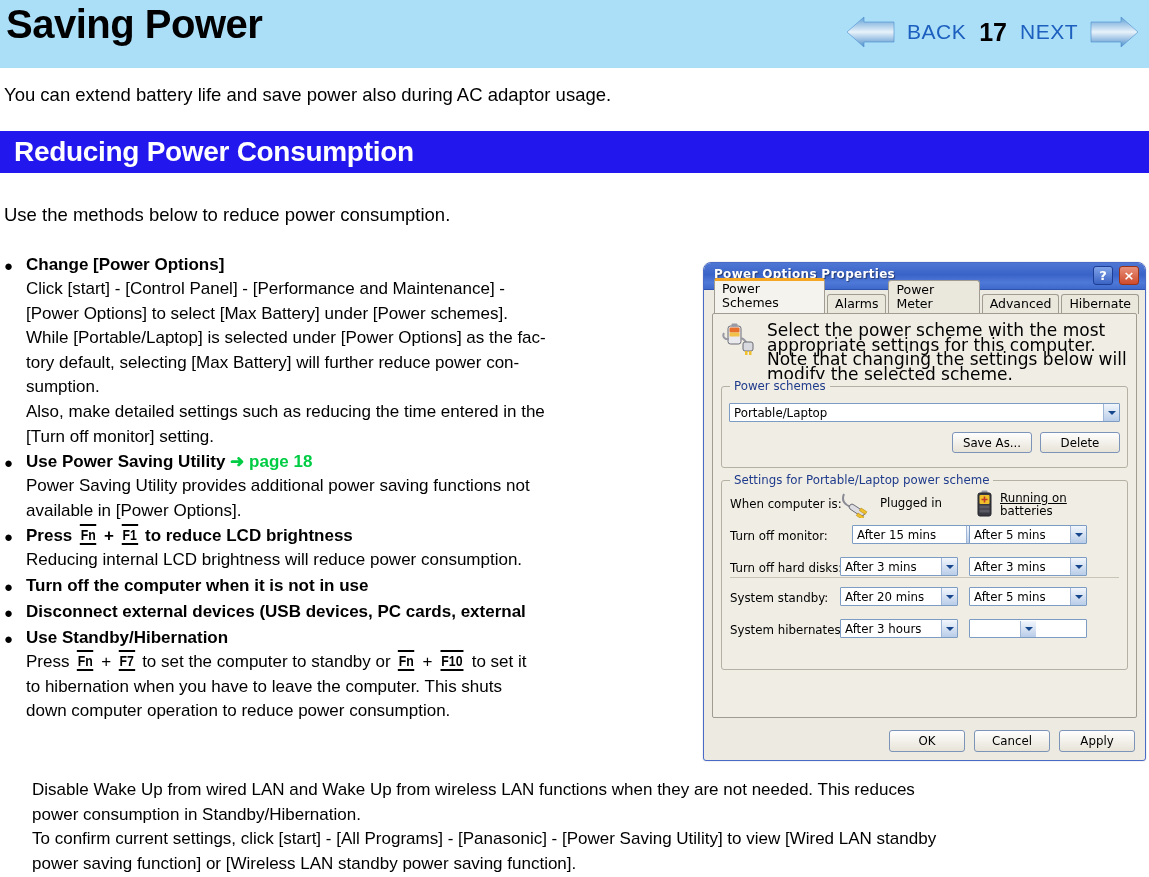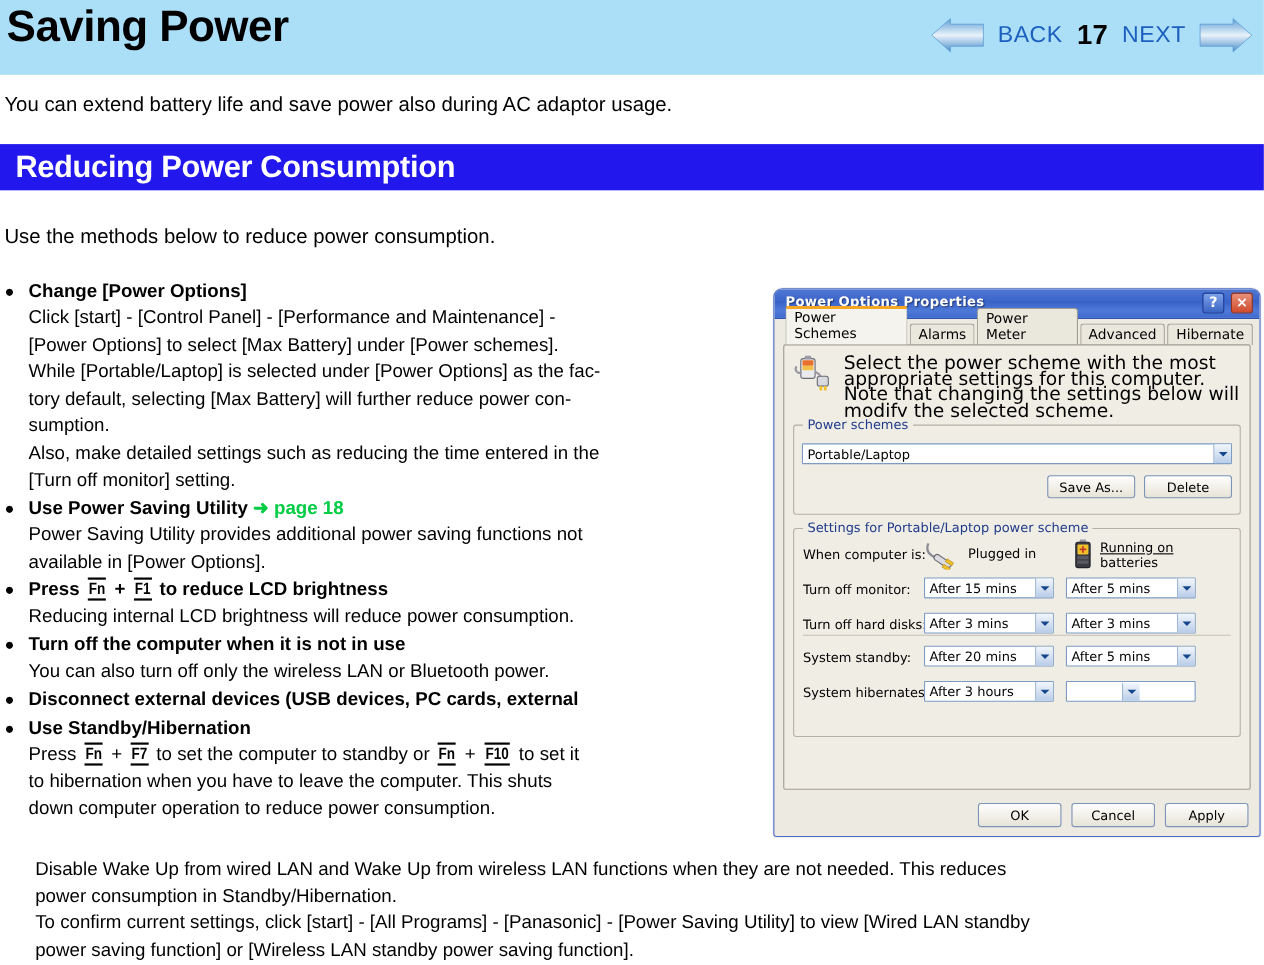--- a/index.html
+++ b/index.html
@@ -305,21 +305,20 @@
     <div class="bullet-body">
       <div class="b-head"><span>Press </span><span class="key">Fn</span><span> + </span><span class="key">F1</span><span> to reduce LCD brightness</span></div>
       <div class="b-text">Reducing internal LCD brightness will reduce power consumption.</div>
     </div>
   </div>
 
   <div class="bullet-item">
     <div class="bullet-dot">●</div>
     <div class="bullet-body">
       <div class="b-head">Turn off the computer when it is not in use</div>
-      <div class="b-text">You can also turn off only the wireless LAN or Bluetooth power.</div>
     </div>
   </div>
 
   <div class="bullet-item">
     <div class="bullet-dot">●</div>
     <div class="bullet-body">
       <div class="b-head">Disconnect external devices (USB devices, PC cards, external</div>
     </div>
   </div>
 
@@ -413,21 +412,21 @@
             <rect x="3.5" y="5" width="10" height="9" rx="1" fill="#F0C12B"></rect>
             <path d="M8.5,6.5 l0,6 M5.5,9.5 l6,0" stroke="#C0392B" stroke-width="1.6"></path>
             <rect x="3.5" y="15.5" width="10" height="3" fill="#5A5A64"></rect>
             <rect x="3.5" y="19.5" width="10" height="3" fill="#5A5A64"></rect>
           </svg>
         </span>
         <span class="colhead" style="left:278px;top:11px;text-decoration:underline;">Running on</span>
         <span class="colhead" style="left:278px;top:24px;">batteries</span>
 
         <span class="slabel" style="left:8px;top:48px;">Turn off monitor:</span>
-        <div class="combo" style="left:118px;top:44px;width:118px;gap:12px;">
+        <div class="combo" style="left:130px;top:44px;width:131px;gap:12px;">
           <span class="val">After 15 mins</span>
           <span class="arrowbox">
               <span class="chev"></span>
             </span>
         </div>
         <div class="combo" style="left:247px;top:44px;width:118px;">
           <span class="val">After 5 mins</span>
           <span class="arrowbox">
               <span class="chev"></span>
             </span>

